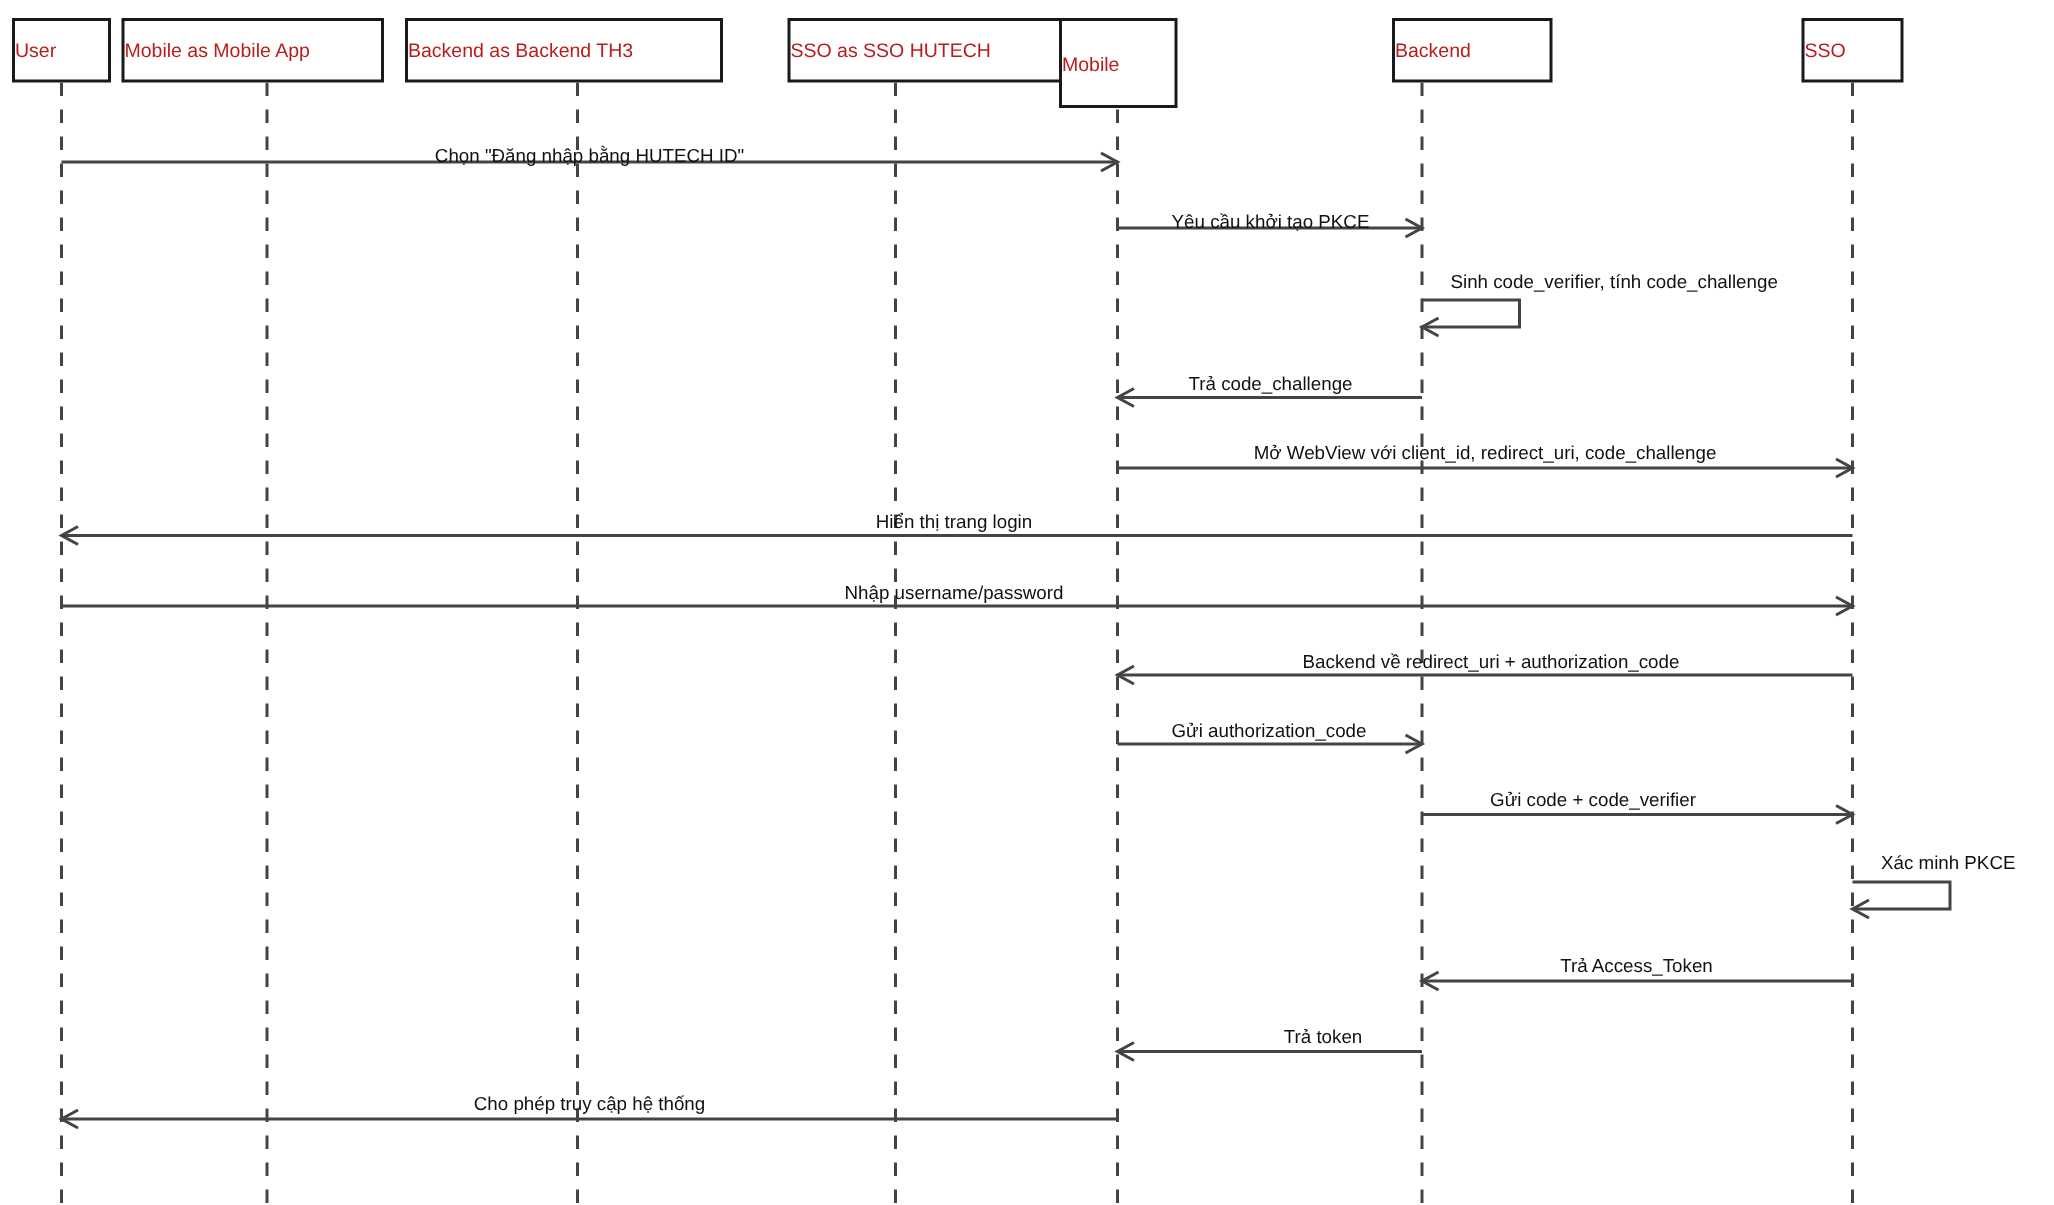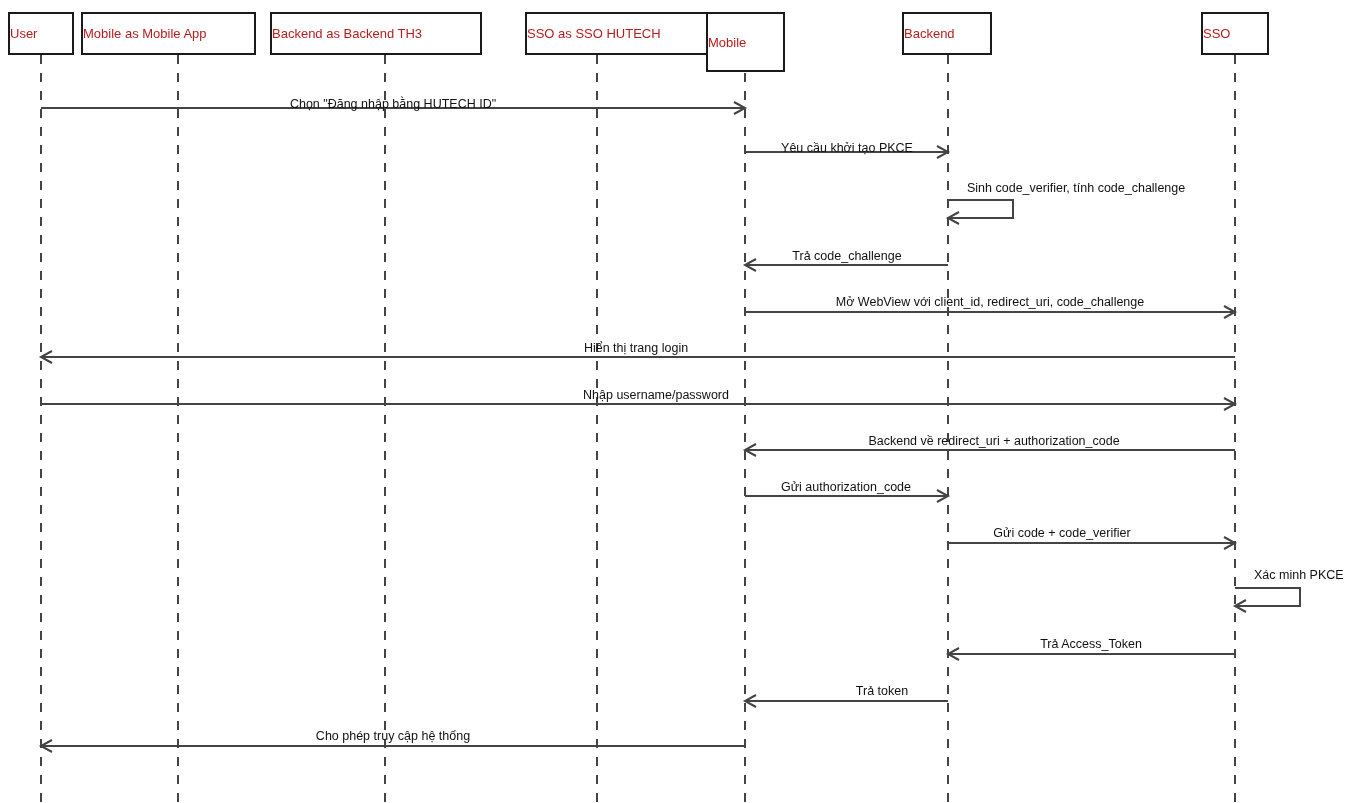--- a/index.html
+++ b/index.html
@@ -159,35 +159,35 @@
       </div>
       <div class="participant-box" style="left: 270px; top: 12px; width: 212px; height: 43px;">
         <span>Backend as Backend TH3</span>
       </div>
       <div class="participant-box" style="left: 525px; top: 12px; width: 186px; height: 43px;">
         <span>SSO as SSO HUTECH</span>
       </div>
       <div class="participant-box" style="left: 706px; top: 12px; width: 79px; height: 60px;">
         <span>Mobile</span>
       </div>
-      <div class="participant-box" style="left: 902px; top: 12px; width: 90px; height: 43px;">
+      <div class="participant-box" style="left: 928px; top: 12px; width: 107px; height: 43px;">
         <span>Backend</span>
       </div>
       <div class="participant-box" style="left: 1201px; top: 12px; width: 68px; height: 43px;">
         <span>SSO</span>
       </div>
     </div>
   <div id="labels-layer">
       <div class="msg-label center" style="left: 393px; top: 98px;">Chọn "Đăng nhập bằng HUTECH ID"</div>
       <div class="msg-label center" style="left: 847px; top: 142px;">Yêu cầu khởi tạo PKCE</div>
       <div class="msg-label left" style="left: 967px; top: 182px;">Sinh code_verifier, tính code_challenge</div>
       <div class="msg-label center" style="left: 847px; top: 250px;">Trả code_challenge</div>
       <div class="msg-label center" style="left: 990px; top: 296px;">Mở WebView với client_id, redirect_uri, code_challenge</div>
       <div class="msg-label center" style="left: 636px; top: 342px;">Hiển thị trang login</div>
-      <div class="msg-label center" style="left: 636px; top: 389px; margin-left: 20px;">Nhập username/password</div>
+      <div class="msg-label center" style="left: 636px; top: 389px;">Nhập username/password</div>
       <div class="msg-label center" style="left: 994px; top: 435px;">Backend về redirect_uri + authorization_code</div>
       <div class="msg-label center" style="left: 846px; top: 481px;">Gửi authorization_code</div>
       <div class="msg-label center" style="left: 1062px; top: 527px;">Gửi code + code_verifier</div>
       <div class="msg-label left" style="left: 1254px; top: 569px;">Xác minh PKCE</div>
       <div class="msg-label center" style="left: 1091px; top: 638px;">Trả Access_Token</div>
       <div class="msg-label center" style="left: 882px; top: 685px;">Trả token</div>
       <div class="msg-label center" style="left: 393px; top: 730px;">Cho phép truy cập hệ thống</div>
     </div>
 </div>
 

